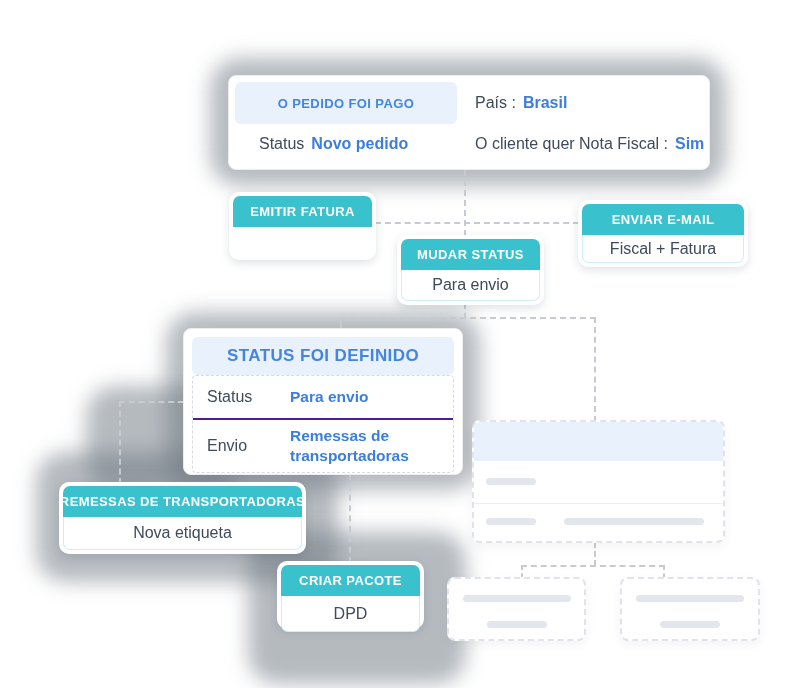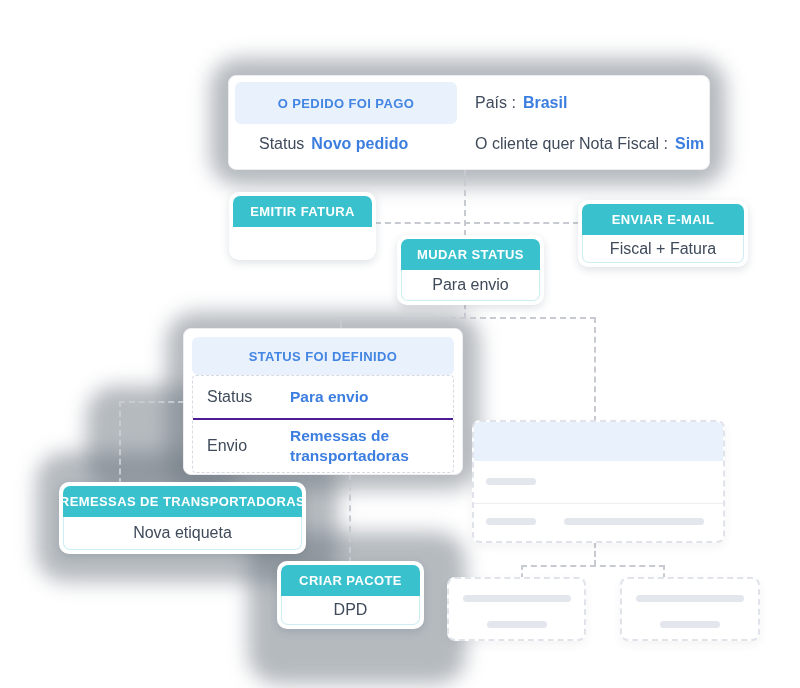--- a/index.html
+++ b/index.html
@@ -66,31 +66,31 @@
   }
   #card-emitir{left:229px;top:172px;width:147px;height:68px;}
   #card-mudar{left:397px;top:215px;width:147px;height:70px;}
   #card-enviar{left:578px;top:180px;width:170px;height:67px;}
   #card-remessas{left:59px;top:462px;width:247px;height:72px;}
   #card-criar{left:277px;top:541px;width:147px;height:68px;}
   #card-emitir .action-body{height:29px;}
   #card-mudar .action-body{height:31px;}
   #card-enviar .action-body{height:28px;}
   #card-remessas .action-body{height:33px;}
-  #card-criar .action-body{height:29px;}
+  #card-criar .action-body{height:36px;}
 
   
   .status-card{
     position:absolute;left:183px;top:308px;width:280px;height:147px;z-index:3;
     background:#fff;border:1px solid #ececf1;border-radius:8px;padding:8px;
   }
   .status-title{
     background:var(--header_bg,#e9f1fd);border-radius:6px;height:38px;
     display:flex;align-items:center;justify-content:center;
-    color:var(--blue,#4285e2);font-weight:bold;font-size:13px;letter-spacing:0.4px;
+    color:var(--blue,#4285e2);font-weight:bold;font-size:17px;letter-spacing:0.4px;
   }
   .status-body{border:1px dashed #d6dae1;border-radius:4px;margin-top:0px;}
   .status-row{display:flex;align-items:center;padding:0 14px;font-size:16px;}
   .status-row + .status-row{border-top:2px solid #4c1d95;}
   .status-row .r-label{width:83px;color:var(--dark,#3f4a5a);flex:none;}
   .status-row .r-value{color:var(--blue_bold,#3c7ee0);font-weight:bold;font-size:15.5px;line-height:20px;}
   #status-row-1{height:42px;}
   #status-row-2{height:54px;}
 
   

